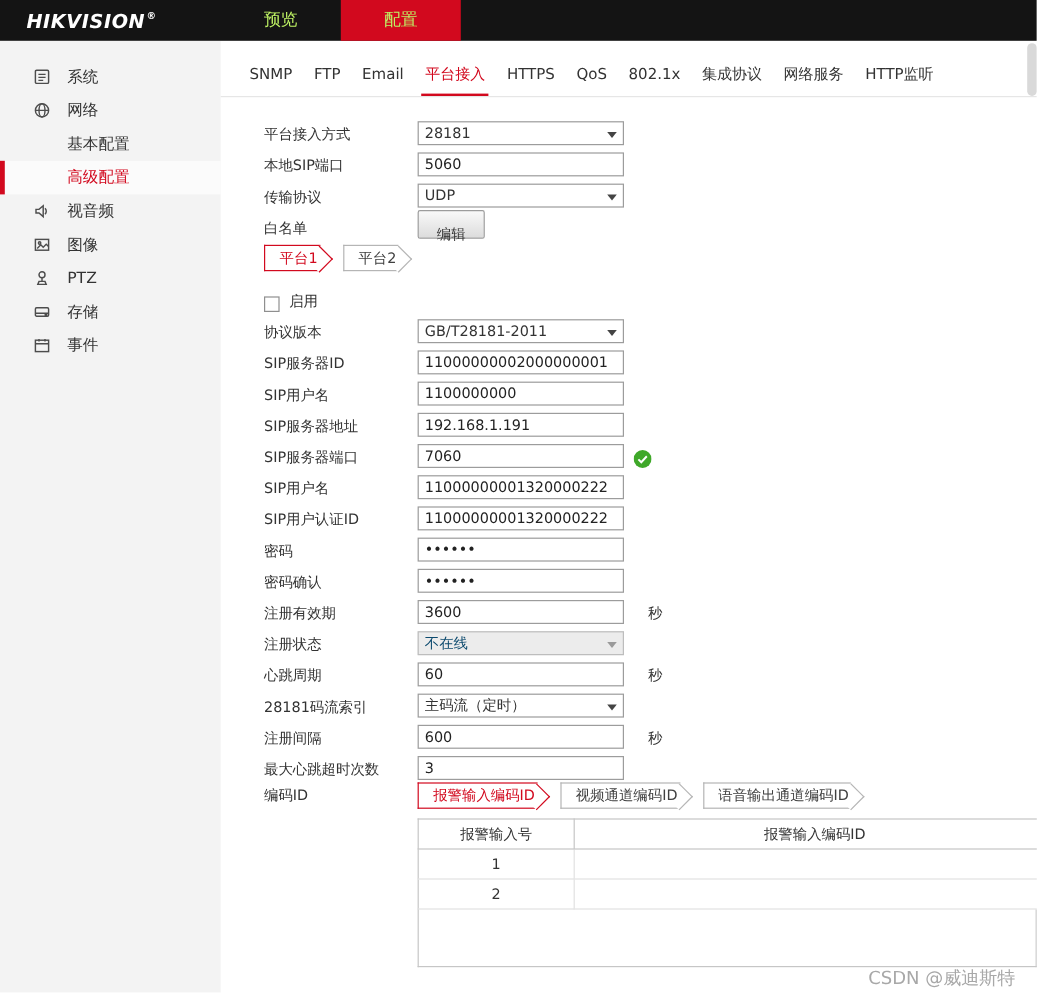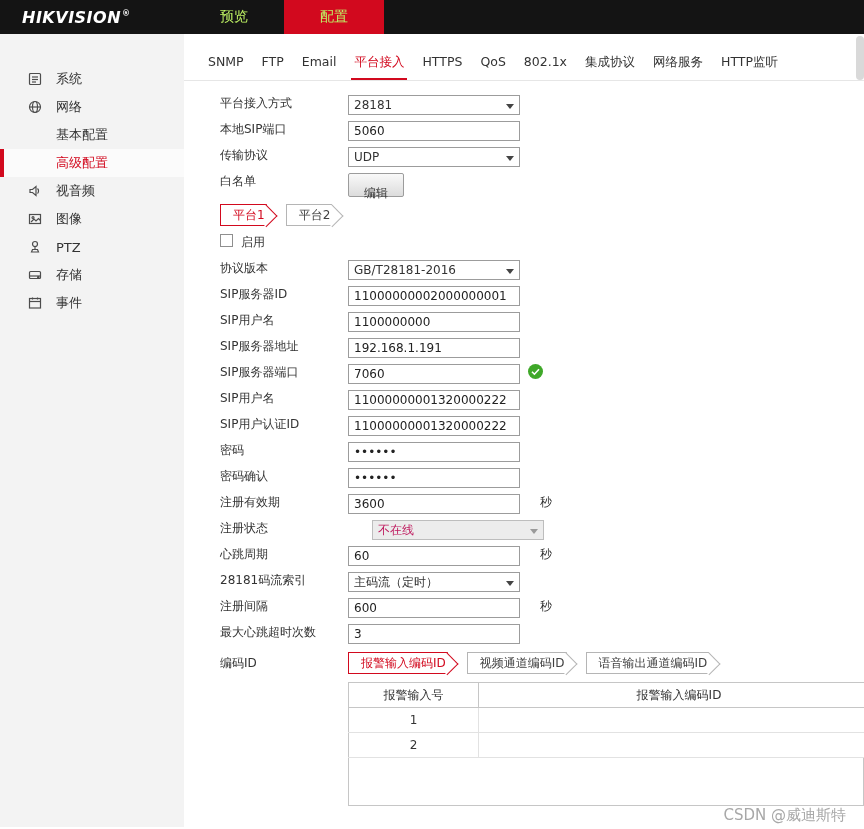--- a/index.html
+++ b/index.html
@@ -16,47 +16,47 @@
   .logo { color:#fff; font-style:italic; font-weight:bold; font-size:16px;
     letter-spacing:.5px; padding-left:22px; width:184px; flex:none; }
   .logo sup { font-size:8px; font-style:normal; margin-left:1px; }
   .top-tabs { display:flex; height:100%; }
   .top-tab { width:100px; height:100%; color:#bef264; font-size:14px;
     display:flex; align-items:center; justify-content:center; cursor:pointer; }
   .top-tab.active { background:var(--accent); }
 
   
   .sidebar { position:absolute; top:34px; left:0; width:184px; bottom:2px;
-    background:var(--sidebar); padding-top:31px; }
+    background:var(--sidebar); padding-top:16px; }
   .side-item { height:28px; display:flex; align-items:center; gap:13px;
     padding-left:27px; position:relative; font-size:13px; color:#333; cursor:pointer; }
   .side-item.sub { padding-left:56px; }
   .side-item.active { color:var(--accent); background:#fbfbfb; }
   .side-item.active::before { content:''; position:absolute; left:0; top:0;
     bottom:0; width:4px; background:var(--accent); }
   .side-icon { width:16px; height:16px; display:flex; flex:none; }
   .side-icon svg { width:16px; height:16px; }
 
   
   .main { position:absolute; top:34px; left:184px; right:0; bottom:0; background:#fff; }
   .nav-tabs { display:flex; padding:14px 0 0 15px; border-bottom:1px solid #e6e6e6; }
   .nav-tab { padding:6px 9px 9px; font-size:12.5px; color:#333; cursor:pointer; position:relative; white-space:nowrap; }
   .nav-tab.active { color:var(--accent); }
   .nav-tab.active::after { content:''; position:absolute; left:6px; right:6px; bottom:0; height:2px; background:var(--accent); }
 
   .form { padding:14px 0 0 36px; }
-  .form-row { display:flex; align-items:flex-start; height:26px; }
+  .form-row { display:flex; align-items:flex-end; height:26px; }
   .form-label { width:128px; flex:none; color:#333; }
   .text-input { width:172px; height:20px; border:1px solid #9c9c9c; padding:0 5px;
     font-size:12px; font-family:inherit; color:#222; background:#fff; }
   .select { width:172px; height:20px; border:1px solid #9c9c9c; background:#fff;
     display:flex; align-items:center; padding:0 5px; position:relative; cursor:pointer; }
   .select .caret { position:absolute; right:5px; top:8px; width:0; height:0;
     border-left:4px solid transparent; border-right:4px solid transparent; border-top:5px solid #444; }
-  .select.disabled { background:#ececec; color:#be185d; border-color:#bdbdbd; cursor:default;margin-left:24px; }
+  .select.disabled { background:#ececec; color:#0c4a6e; border-color:#bdbdbd; cursor:default; }
   .select.disabled .caret { border-top-color:#9a9a9a; }
   .unit { margin-left:20px; }
   .btn { height:20px; padding:11px 15px; border:1px solid #9c9c9c;
     background:linear-gradient(#f9f9f9,#dcdcdc); font-size:12px; font-family:inherit;
     border-radius:2px; cursor:pointer; color:#333; }
   .ok-icon { width:15px; height:15px; margin-left:8px; display:flex; }
   .checkbox { width:13px; height:13px; border:1px solid #8f8f8f; background:#fff;
     display:inline-block; margin-right:8px; cursor:pointer; }
 
   
@@ -236,21 +236,21 @@
     </div>
 
     <div class="form-row enable-row">
       <span class="checkbox"></span>
       <span>启用</span>
     </div>
 
     <div class="form-row">
       <div class="form-label">协议版本</div>
       <div class="select">
-        <span>GB/T28181-2016</span>
+        <span>GB/T28181-2011</span>
         <span class="caret"></span>
       </div>
     </div>
 
     <div class="form-row">
       <div class="form-label">SIP服务器ID</div>
       <input class="text-input" value="11000000002000000001" style="">
     </div>
 
     <div class="form-row">

